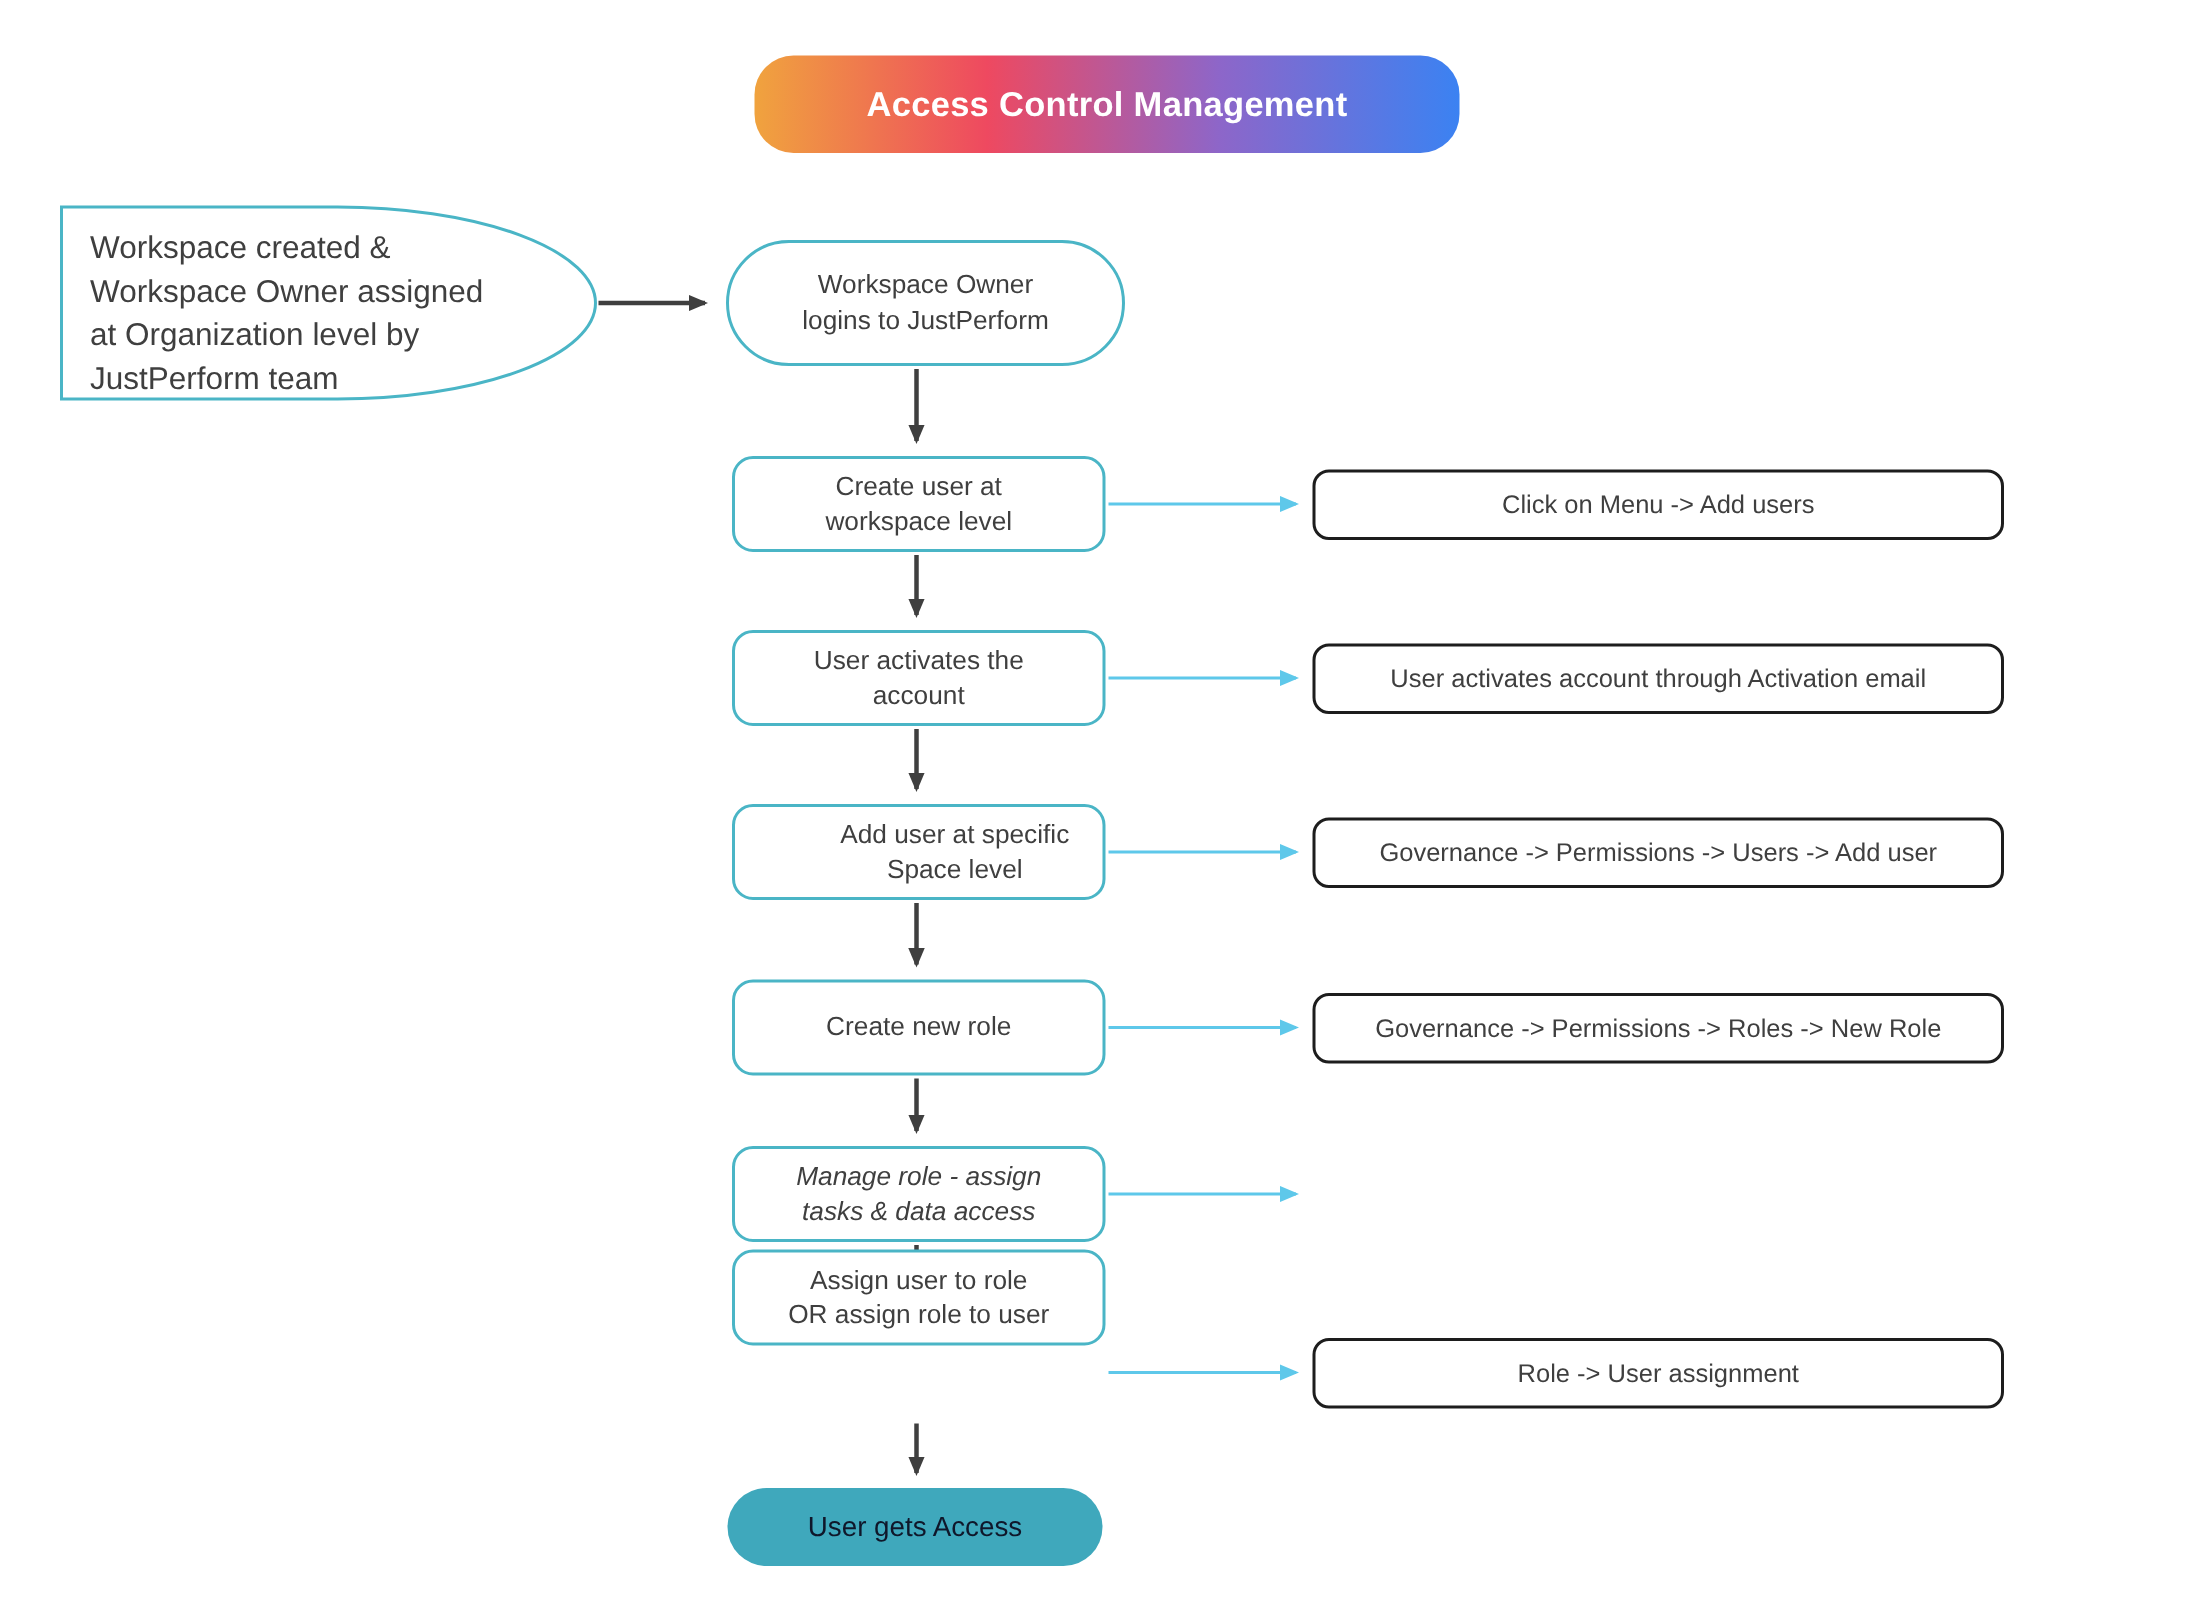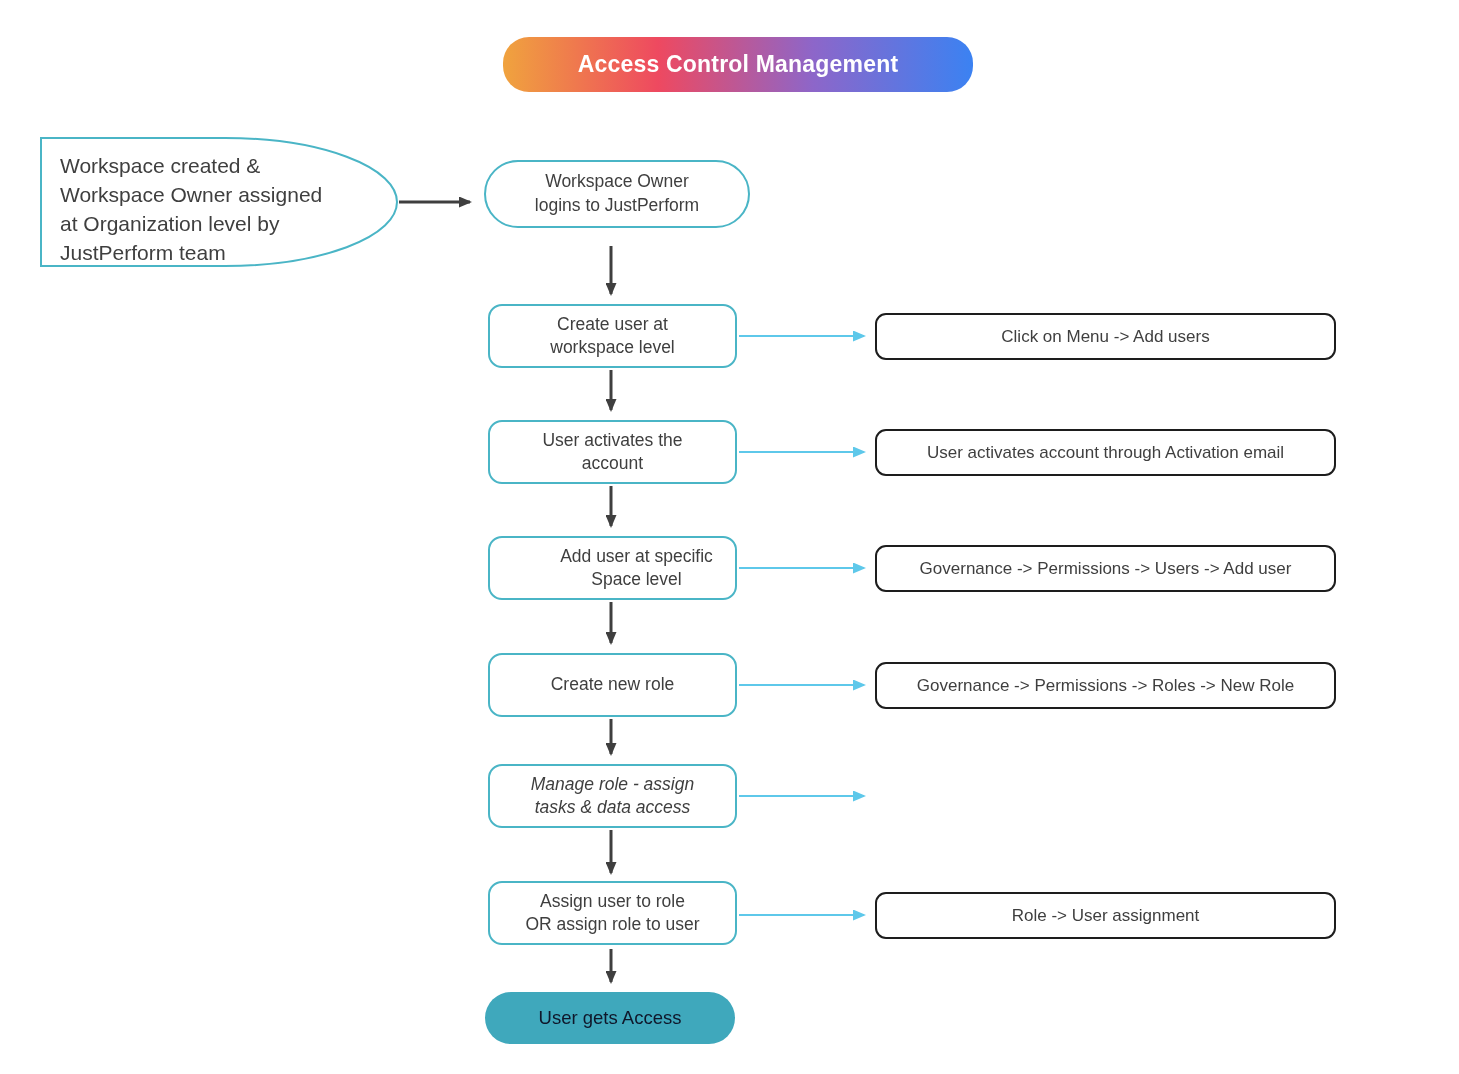--- a/index.html
+++ b/index.html
@@ -7,34 +7,34 @@
     position:relative;
     width:1459px;height:1074px;
     background:#ffffff;
     font-family:"Liberation Sans","DejaVu Sans",sans-serif;
     color:#3f3f3f;
     overflow:hidden;
   }
   #wires{position:absolute;left:0;top:0;width:1459px;height:1074px;}
 
   .title-pill{
-    position:absolute;left:503px;top:37px;width:470px;height:55px;
+    position:absolute;left:503px;top:37px;width:470px;height:65px;
     border-radius:26px;
     background:linear-gradient(90deg,#f0a33e 0%,#ee4960 33%,#8d66c9 66%,#3b82f2 100%);
     display:flex;align-items:center;justify-content:center;
     color:#ffffff;font-size:23px;font-weight:bold;letter-spacing:.2px;
   }
 
   .start-note-text{
     position:absolute;left:60px;top:152px;width:300px;
     text-align:left;font-size:21px;line-height:1.38;white-space:pre-line;
   }
 
   .stadium-start{
-    position:absolute;left:484px;top:160px;width:266px;height:68px;
+    position:absolute;left:484px;top:160px;width:266px;height:84px;
     border:2px solid #4ab5c6;border-radius:44px;background:#ffffff;
     display:flex;align-items:center;justify-content:center;text-align:center;
     font-size:17.5px;line-height:1.35;white-space:pre-line;box-sizing:border-box;
   }
 
   .node-mid{
     position:absolute;left:488px;width:249px;height:64px;
     border:2px solid #4ab5c6;border-radius:14px;background:#ffffff;
     display:flex;align-items:center;justify-content:center;text-align:center;
     font-size:17.5px;line-height:1.32;white-space:pre-line;box-sizing:border-box;
@@ -108,21 +108,21 @@
 
   <div class="node-mid" style="top:304px;">Create user at
 workspace level</div>
   <div class="node-mid" style="top:420px;">User activates the
 account</div>
   <div class="node-mid" style="top:536px;padding-left:48px;">Add user at specific
 Space level</div>
   <div class="node-mid" style="top:653px;">Create new role</div>
   <div class="node-mid" style="top:764px;font-style:italic;">Manage role - assign
 tasks &amp; data access</div>
-  <div class="node-mid" style="top:881px;">Assign user to role
+  <div class="node-mid" style="top:833px;">Assign user to role
 OR assign role to user</div>
 
   <div class="node-right" style="top:313px;">Click on Menu -&gt; Add users</div>
   <div class="node-right" style="top:429px;">User activates account through Activation email</div>
   <div class="node-right" style="top:545px;">Governance -&gt; Permissions -&gt; Users -&gt; Add user</div>
   <div class="node-right" style="top:662px;">Governance -&gt; Permissions -&gt; Roles -&gt; New Role</div>
   <div class="node-right" style="top:892px;">Role -&gt; User assignment</div>
 
   <div class="stadium-end">User gets Access</div>
 

